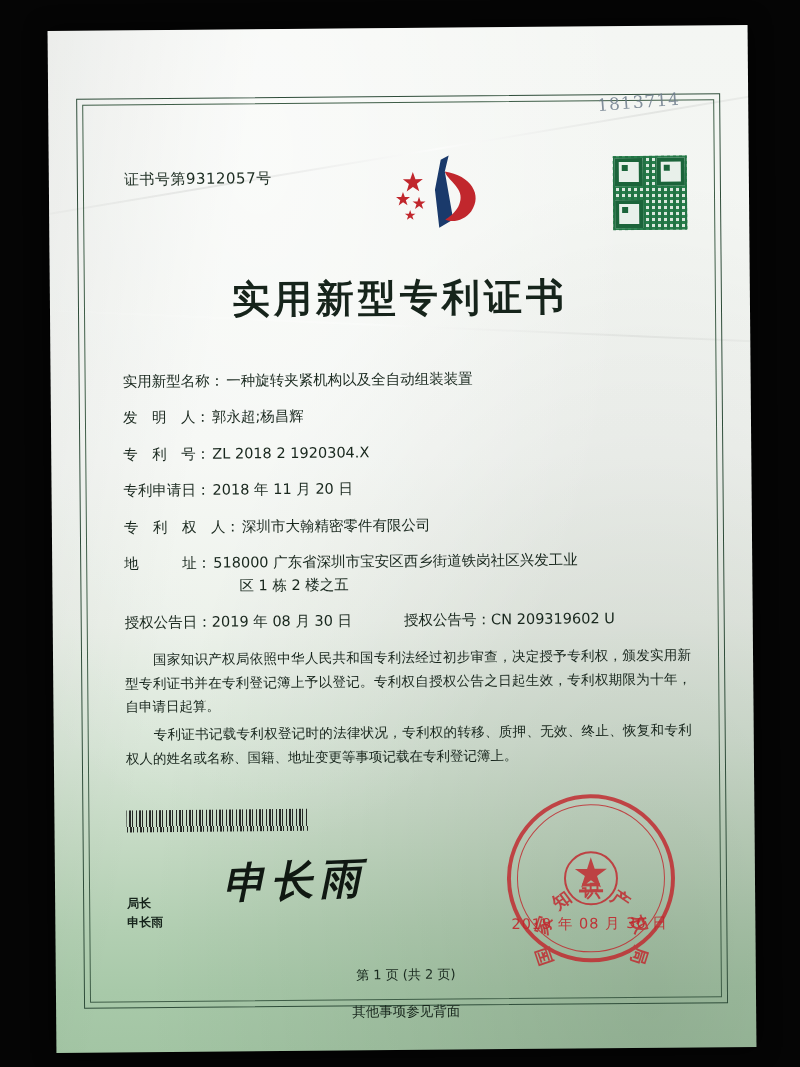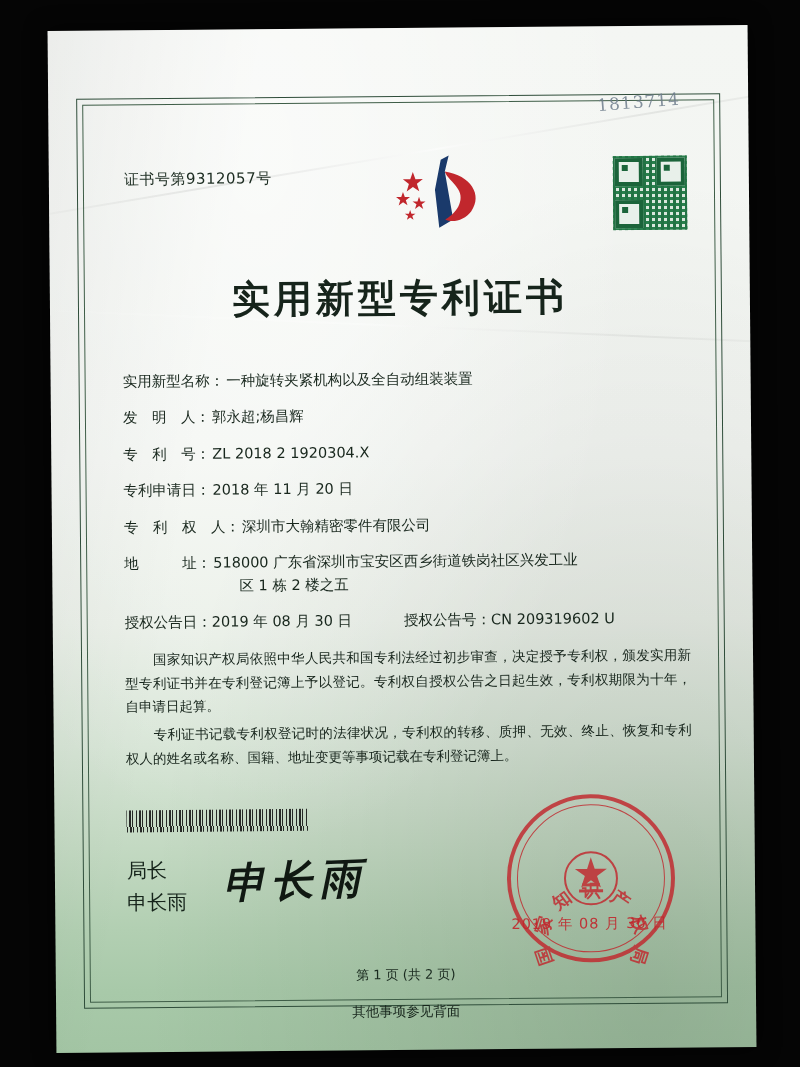--- a/index.html
+++ b/index.html
@@ -208,24 +208,25 @@
         #111 0 1px, transparent 1px 3px,
         #111 3px 5px, transparent 5px 6px,
         #111 6px 7px, transparent 7px 10px);
     opacity: 0.88;
   }
 
   
   .sig-label {
     position: absolute;
     left: 72px;
-    top: 824px;
-    font-size: 20px;
+    top: 864px;
+    font-size: 12px;
     color: #16241b;
     line-height: 1.6;
+    font-weight: bold;
   }
   .sig-hand {
     position: absolute;
     left: 168px;
     top: 824px;
     font-family: "DejaVu Serif", serif;
     font-size: 42px;
     font-weight: bold;
     font-style: italic;
     letter-spacing: 6px;

